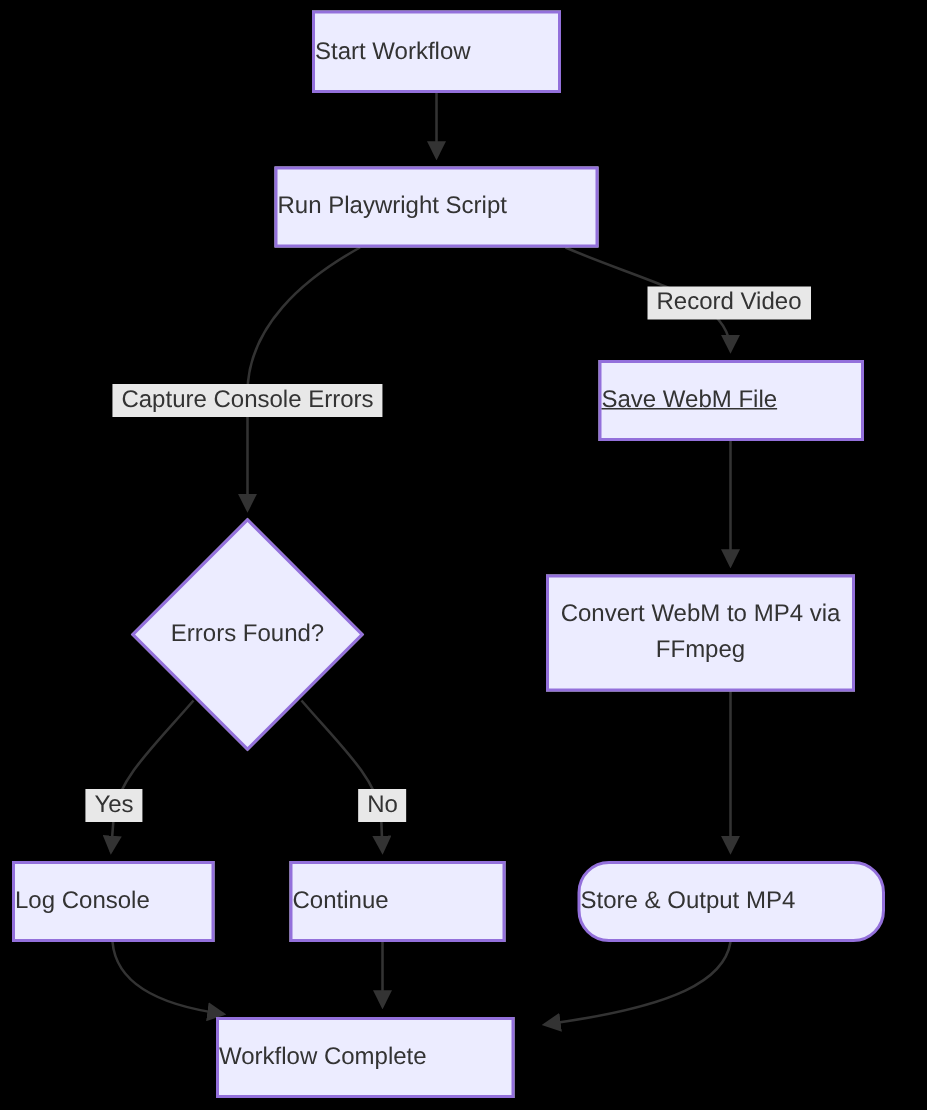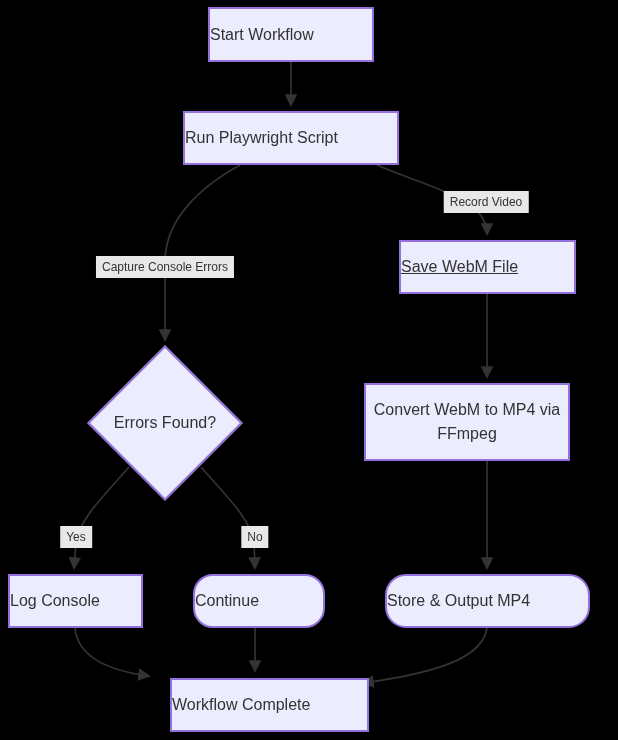--- a/index.html
+++ b/index.html
@@ -25,23 +25,23 @@
     font-size: 16px;
     line-height: 24px;
     z-index: 3;
   }
   #n-start    { left: 208px; top: 7px;   width: 166px; height: 55px; }
   #n-run      { left: 183px; top: 111px; width: 216px; height: 54px; }
   #n-save     { left: 399px; top: 240px; width: 177px; height: 54px; text-decoration: underline; }
   #n-convert  { left: 364px; top: 383px; width: 206px; height: 78px; }
   #n-convert span { display: inline-block; max-width: 220px; }
   #n-log      { left: 8px;   top: 574px; width: 135px; height: 54px; }
-  #n-continue { left: 193px; top: 574px; width: 132px; height: 54px; border-radius: 20px; }
+  #n-continue { left: 193px; top: 574px; width: 144px; height: 54px; }
   #n-store    { left: 385px; top: 574px; width: 205px; height: 54px; border-radius: 21px; }
-  #n-complete { left: 170px; top: 678px; width: 199px; height: 54px; }
+  #n-complete { left: 144px; top: 678px; width: 199px; height: 54px; }
 
   #n-decision-shape {
     position: absolute;
     left: 110px; top: 368px;
     width: 110px; height: 110px;
     box-sizing: border-box;
     background: #ECECFF;
     border: 2px solid #9370DB;
     transform: rotate(45deg);
     z-index: 2;
@@ -54,21 +54,21 @@
     font-size: 16px;
     white-space: nowrap;
     z-index: 3;
   }
 
   .edge-label {
     position: absolute;
     transform: translate(-50%, -50%);
     background: #e8e8e8;
     color: #333333;
-    font-size: 12px;
+    font-size: 16px;
     line-height: 20px;
     padding: 1px 6px;
     white-space: nowrap;
     z-index: 2;
   }
   #l-capture { left: 165px; top: 267px; }
   #l-record  { left: 486px; top: 202px; }
   #l-yes     { left: 76px;  top: 537px; }
   #l-no      { left: 255px; top: 537px; }
 </style>

